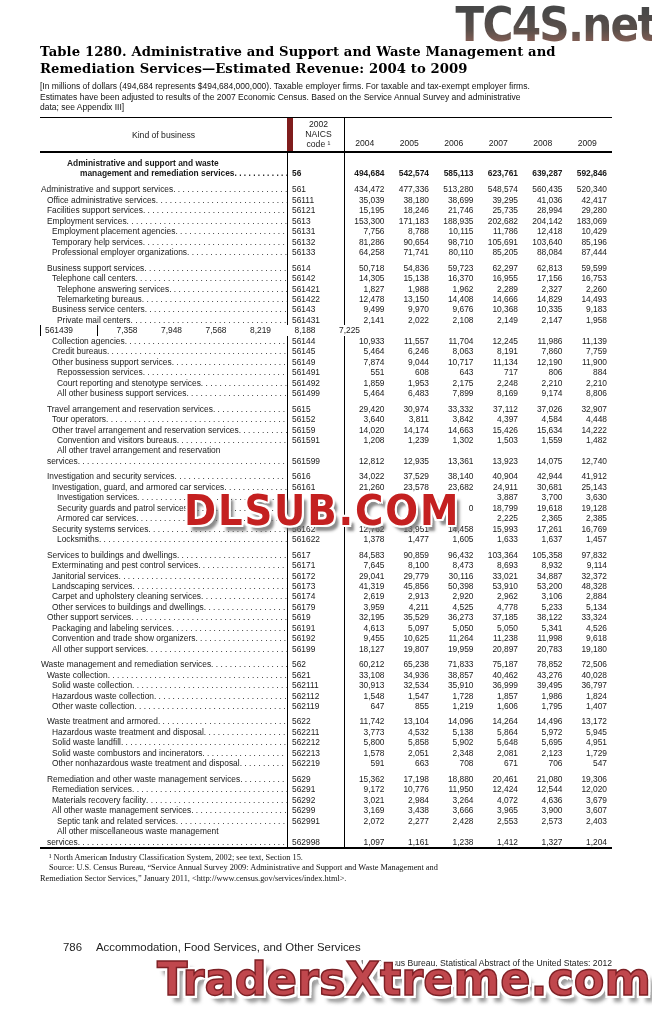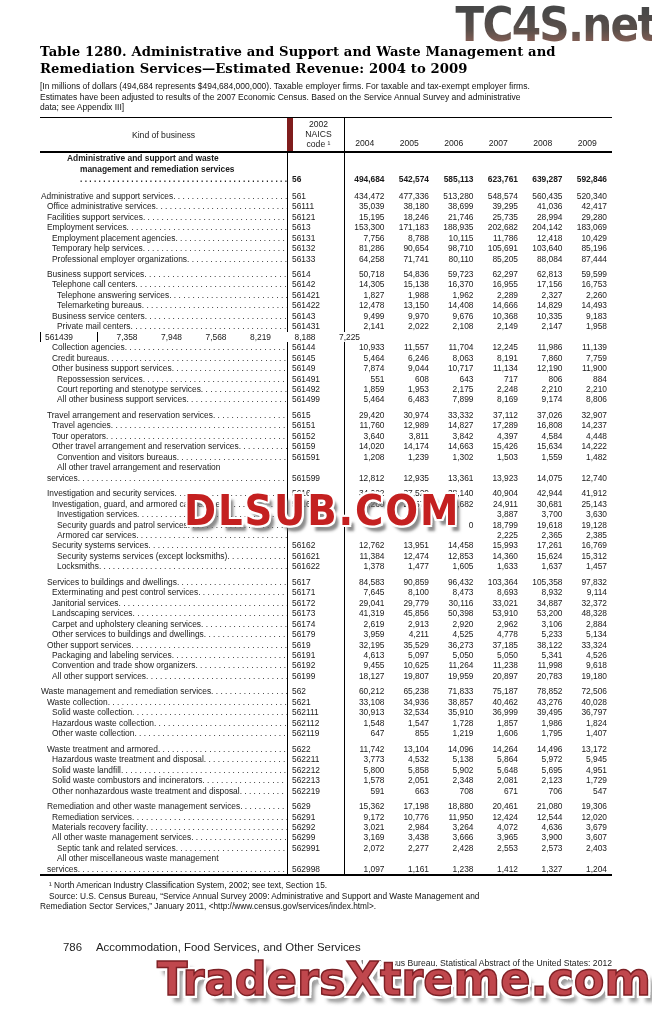--- a/index.html
+++ b/index.html
@@ -35,24 +35,24 @@
   .dots::after{content:" . . . . . . . . . . . . . . . . . . . . . . . . . . . . . . . . . . . . . . . . . . . . . . . . . . . . . . . .";}
   .code{
     width:58px;box-sizing:border-box;border-left:1px solid #000;border-right:1px solid #000;
     display:flex;align-items:flex-end;padding-left:4px;white-space:nowrap;
   }
   .val{width:44.5px;box-sizing:border-box;display:flex;align-items:flex-end;justify-content:flex-end;padding-right:5px;white-space:nowrap;}
   .ind0{padding-left:0;} .ind1{padding-left:6px;} .ind2{padding-left:11px;} .ind3{padding-left:16px;}
   .wrap2{padding-left:6px;}
   .row.total{min-height:25px;padding-top:0;}
   .row.total .lbl,.row.total .code,.row.total .val,.row.total .dots{font-weight:bold;}
-  .t-l1{padding-left:26px;} .t-l2{padding-left:39px;flex-direction:column;}
+  .t-l1{padding-left:26px;} .t-l2{padding-left:39px;}
   .row.aftertotal{min-height:16.5px;}
 
-  .fnotes{margin-top:4px;font-size:8.3px;line-height:10.3px;color:#111;}
+  .fnotes{margin-top:4px;font-size:8.3px;line-height:10.3px;color:#111;font-family:Liberation Serif, serif;}
   .fn-ind{padding-left:9px;}
 
   .pagefoot{position:absolute;left:63px;top:941px;font-size:11.4px;color:#222;z-index:2;}
   .pagefoot .num{margin-right:14px;}
   .censusline{position:absolute;left:0;top:958px;width:612px;text-align:right;font-size:8.6px;color:#222;z-index:2;}
 
   
   .wm{font-family:"DejaVu Sans",sans-serif;font-weight:bold;white-space:nowrap;}
   .wm-top{
     position:absolute;top:-4px;right:-4px;font-size:48px;letter-spacing:-2px;
@@ -438,35 +438,20 @@
           <div class="val">29,420</div>
           <div class="val">30,974</div>
           <div class="val">33,332</div>
           <div class="val">37,112</div>
           <div class="val">37,026</div>
           <div class="val">32,907</div>
         </div>
         <div class="row">
           <div class="stub">
             <div class="line ind2">
-              <span class="lbl">Travel agencies</span>
-              <span class="dots"></span>
-            </div>
-          </div>
-          <div class="code">56151</div>
-          <div class="val">11,760</div>
-          <div class="val">12,989</div>
-          <div class="val">14,827</div>
-          <div class="val">17,289</div>
-          <div class="val">16,808</div>
-          <div class="val">14,237</div>
-        </div>
-        <div class="row">
-          <div class="stub">
-            <div class="line ind2">
               <span class="lbl">Tour operators</span>
               <span class="dots"></span>
             </div>
           </div>
           <div class="code">56152</div>
           <div class="val">3,640</div>
           <div class="val">3,811</div>
           <div class="val">3,842</div>
           <div class="val">4,397</div>
           <div class="val">4,584</div>
@@ -606,35 +591,20 @@
           <div class="val">12,762</div>
           <div class="val">13,951</div>
           <div class="val">14,458</div>
           <div class="val">15,993</div>
           <div class="val">17,261</div>
           <div class="val">16,769</div>
         </div>
         <div class="row">
           <div class="stub">
             <div class="line ind3">
-              <span class="lbl">Security systems services (except locksmiths)</span>
-              <span class="dots"></span>
-            </div>
-          </div>
-          <div class="code">561621</div>
-          <div class="val">11,384</div>
-          <div class="val">12,474</div>
-          <div class="val">12,853</div>
-          <div class="val">14,360</div>
-          <div class="val">15,624</div>
-          <div class="val">15,312</div>
-        </div>
-        <div class="row">
-          <div class="stub">
-            <div class="line ind3">
               <span class="lbl">Locksmiths</span>
               <span class="dots"></span>
             </div>
           </div>
           <div class="code">561622</div>
           <div class="val">1,378</div>
           <div class="val">1,477</div>
           <div class="val">1,605</div>
           <div class="val">1,633</div>
           <div class="val">1,637</div>

